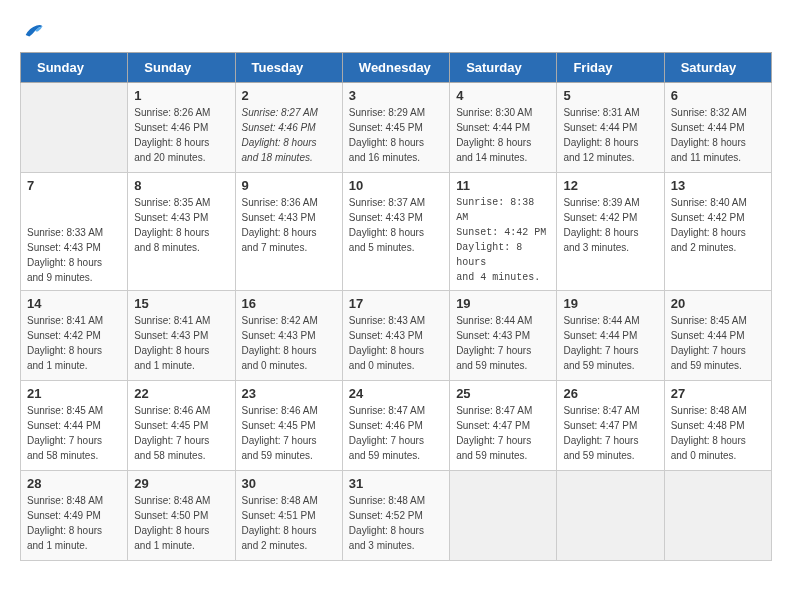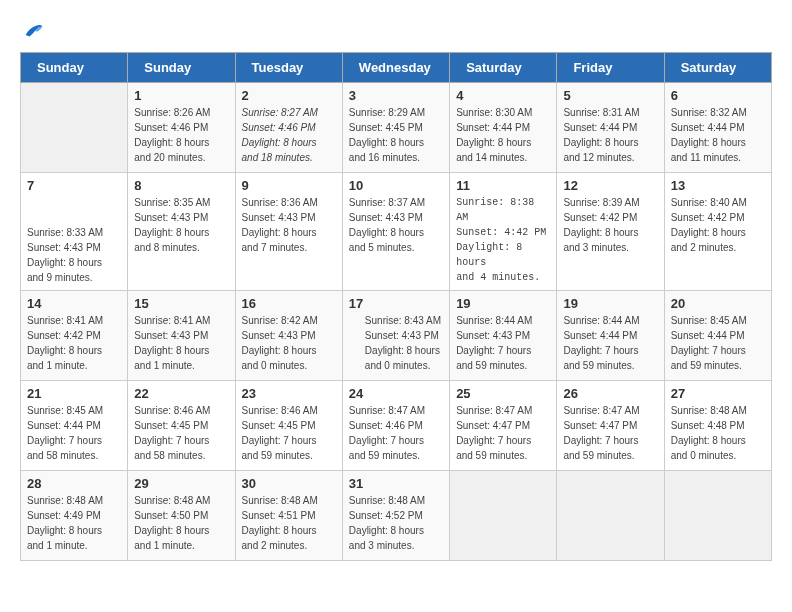--- a/index.html
+++ b/index.html
@@ -243,21 +243,21 @@
         </td>
         <td>
           <span class="day-num">16</span>
           <div class="day-info" style="white-space: pre-line;">Sunrise: 8:42 AM
 Sunset: 4:43 PM
 Daylight: 8 hours
 and 0 minutes.</div>
         </td>
         <td>
           <span class="day-num">17</span>
-          <div class="day-info" style="white-space: pre-line; margin-left: 16px;">Sunrise: 8:43 AM
+          <div class="day-info" style="white-space: pre-line;">Sunrise: 8:43 AM
 Sunset: 4:43 PM
 Daylight: 8 hours
 and 0 minutes.</div>
         </td>
         <td>
           <span class="day-num">19</span>
           <div class="day-info" style="white-space: pre-line;">Sunrise: 8:44 AM
 Sunset: 4:43 PM
 Daylight: 7 hours
 and 59 minutes.</div>

